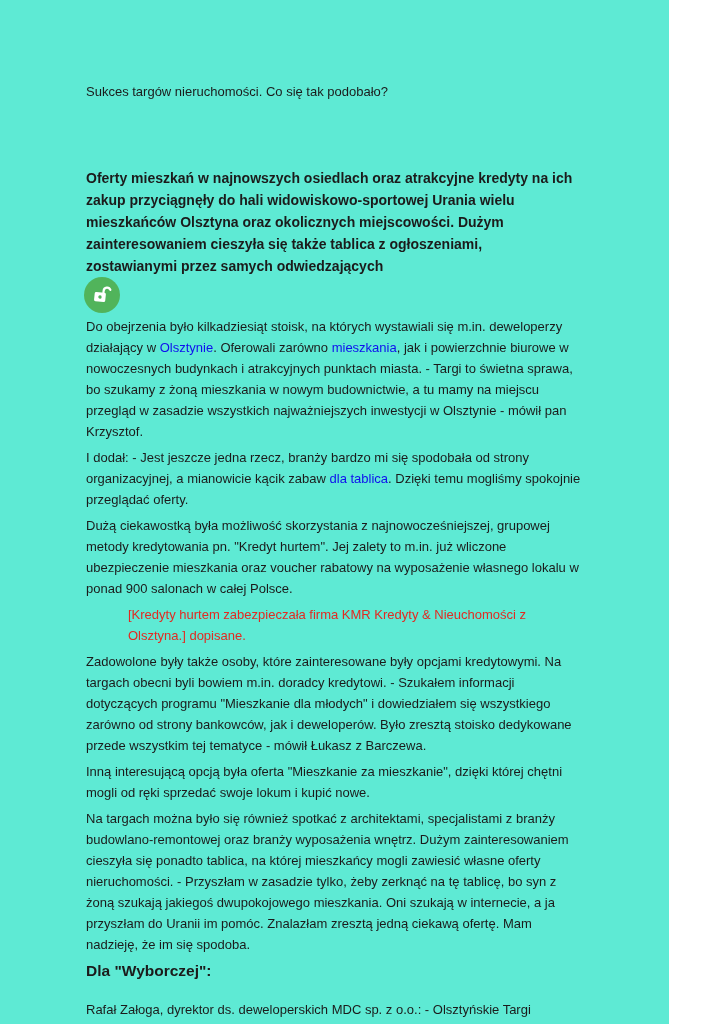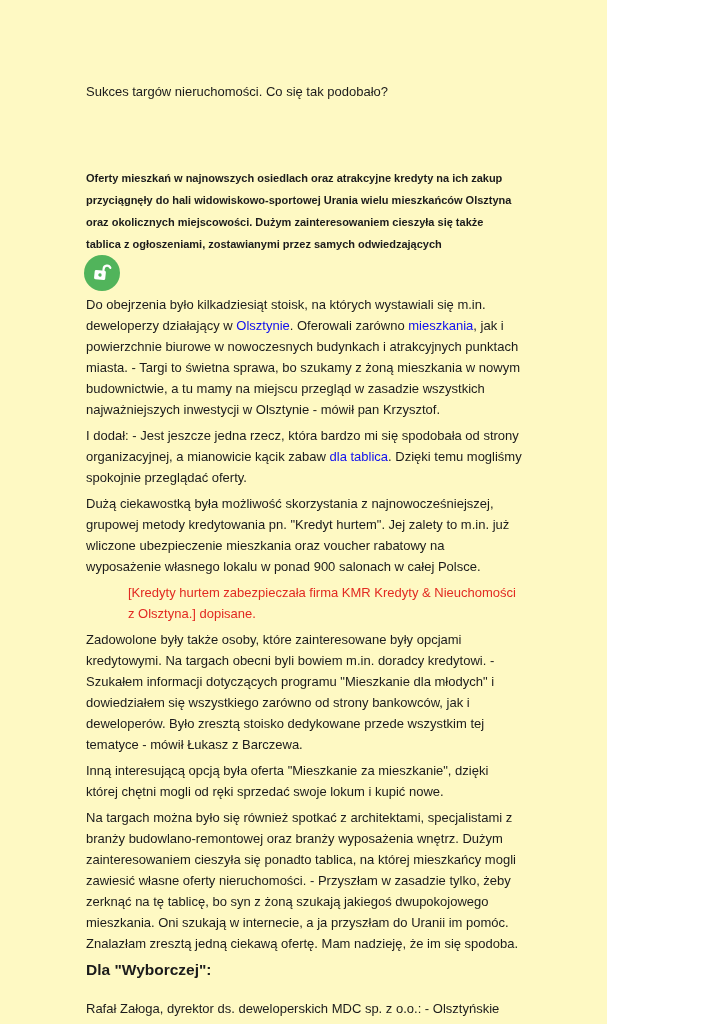--- a/index.html
+++ b/index.html
@@ -8,37 +8,37 @@
     background: #ffffff;
   }
   body {
     width: 725px;
     height: 1024px;
     font-family: "Liberation Sans", "DejaVu Sans", sans-serif;
     color: #1b1b1b;
   }
   .page {
     position: relative;
-    width: 607px;
+    width: 669px;
     height: 1024px;
-    background: #fef9c3;
+    background: #5eead4;
     overflow: hidden;
   }
   .content {
     padding: 0 85px 0 86px;
   }
   .kicker {
     margin: 84px 0 0 0;
     font-size: 13px;
     line-height: 16px;
     color: #1b1b1b;
   }
   .lead {
     margin: 67px 8px 0 0;
-    font-size: 11px;
+    font-size: 14px;
     font-weight: bold;
     line-height: 22px;
     color: #1b1b1b;
   }
   .badge {
     height: 36px;
     width: 36px;
     margin: 0 0 -2px -2px;
   }
   .badge svg { display: block; }
@@ -90,21 +90,21 @@
         </g>
       </svg>
     </div>
 
 
     <p class="body">
       <span>Do obejrzenia było kilkadziesiąt stoisk, na których wystawiali się m.in. deweloperzy działający w </span><span class="link">Olsztynie</span><span>. Oferowali zarówno </span><span class="link">mieszkania</span><span>, jak i powierzchnie biurowe w nowoczesnych budynkach i atrakcyjnych punktach miasta. - Targi to świetna sprawa, bo szukamy z żoną mieszkania w nowym budownictwie, a tu mamy na miejscu przegląd w zasadzie wszystkich najważniejszych inwestycji w Olsztynie - mówił pan Krzysztof.</span>
     </p>
 
     <p class="body">
-      <span>I dodał: - Jest jeszcze jedna rzecz, która bardzo mi się spodobała od strony organizacyjnej, a mianowicie kącik zabaw </span><span class="link">dla tablica</span><span>. Dzięki temu mogliśmy spokojnie przeglądać oferty.</span>
+      <span>I dodał: - Jest jeszcze jedna rzecz, branży bardzo mi się spodobała od strony organizacyjnej, a mianowicie kącik zabaw </span><span class="link">dla tablica</span><span>. Dzięki temu mogliśmy spokojnie przeglądać oferty.</span>
     </p>
 
     <p class="body">Dużą ciekawostką była możliwość skorzystania z najnowocześniejszej, grupowej metody kredytowania pn. "Kredyt hurtem". Jej zalety to m.in. już wliczone ubezpieczenie mieszkania oraz voucher rabatowy na wyposażenie własnego lokalu w ponad 900 salonach w całej Polsce.</p>
 
     <p class="body annotation">[Kredyty hurtem zabezpieczała firma KMR Kredyty &amp; Nieuchomości z Olsztyna.] dopisane.</p>
 
     <p class="body">Zadowolone były także osoby, które zainteresowane były opcjami kredytowymi. Na targach obecni byli bowiem m.in. doradcy kredytowi. - Szukałem informacji dotyczących programu "Mieszkanie dla młodych" i dowiedziałem się wszystkiego zarówno od strony bankowców, jak i deweloperów. Było zresztą stoisko dedykowane przede wszystkim tej tematyce - mówił Łukasz z Barczewa.</p>
 
     <p class="body">Inną interesującą opcją była oferta "Mieszkanie za mieszkanie", dzięki której chętni mogli od ręki sprzedać swoje lokum i kupić nowe.</p>
 

